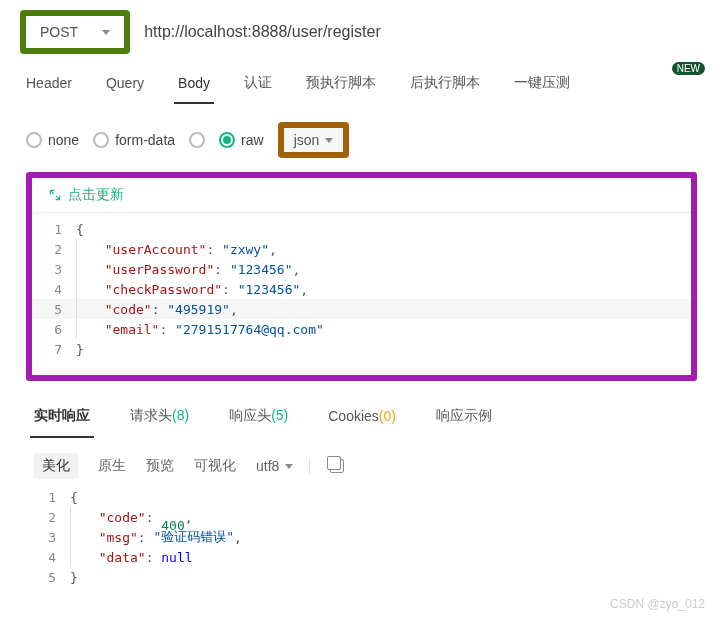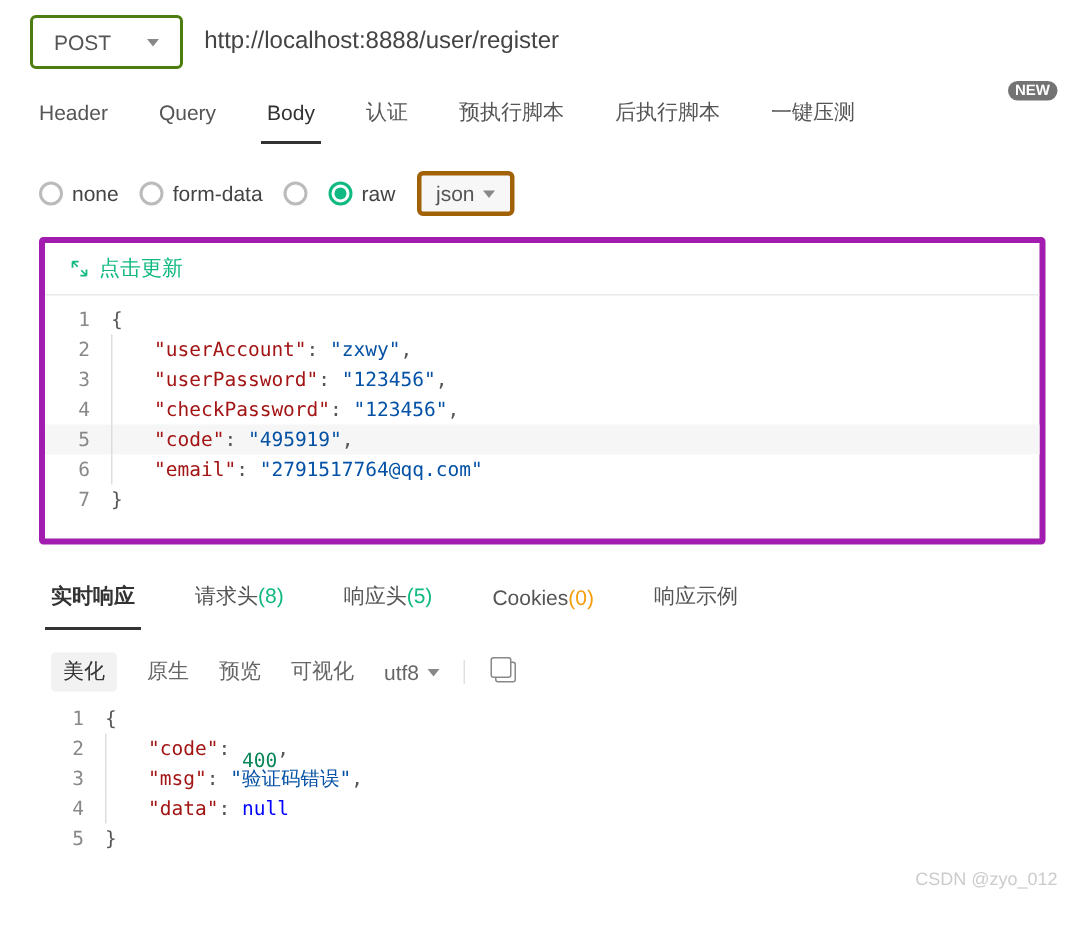--- a/index.html
+++ b/index.html
@@ -10,21 +10,21 @@
     background: #fff;
     width: 723px;
   }
   .top-row {
     display: flex;
     align-items: center;
     padding: 10px 20px 10px 20px;
     gap: 14px;
   }
   .method-select {
-    border: 2px solid #4d7c0f;
+    border: 6px solid #4d7c0f;
     border-radius: 4px;
     padding: 8px 14px;
     display: flex;
     align-items: center;
     gap: 24px;
     color: #555;
     cursor: pointer;
     min-width: 100px;
   }
   .method-select .chev {
@@ -61,26 +61,25 @@
     content: "";
     position: absolute;
     left: -4px; right: -4px; bottom: -1px;
     height: 2px;
     background: #333;
   }
   .tabs .new-badge {
     position: absolute;
     top: -2px;
     right: 18px;
-    background: #737373;
+    background: #14532d;
     color: #fff;
     font-size: 10px;
     padding: 1px 5px;
     border-radius: 7px;
-    font-weight: bold;
   }
   .body-type-row {
     display: flex;
     align-items: center;
     gap: 14px;
     padding: 18px 26px 14px 26px;
     color: #444;
   }
   .radio-opt {
     display: flex;
@@ -100,39 +99,39 @@
   }
   .radio-opt.selected .radio-circle::after {
     content: "";
     position: absolute;
     top: 2px; left: 2px;
     width: 8px; height: 8px;
     background: #10b981;
     border-radius: 50%;
   }
   .json-select {
-    border: 3px solid #a16207;
+    border: 6px solid #a16207;
     background: #f7f7f7;
     border-radius: 4px;
     padding: 4px 10px;
     display: flex;
     align-items: center;
     gap: 6px;
     color: #555;
     cursor: pointer;
   }
   .chev-down {
     width: 0; height: 0;
     border-left: 4px solid transparent;
     border-right: 4px solid transparent;
     border-top: 5px solid #888;
   }
   .editor-wrap {
     margin: 0 26px;
-    border: 4px solid #a21caf;
+    border: 6px solid #a21caf;
     border-radius: 3px;
   }
   .click-update {
     padding: 8px 16px;
     border-bottom: 1px solid #e9e9e9;
     color: #10b981;
     display: flex;
     align-items: center;
     gap: 6px;
     cursor: pointer;

